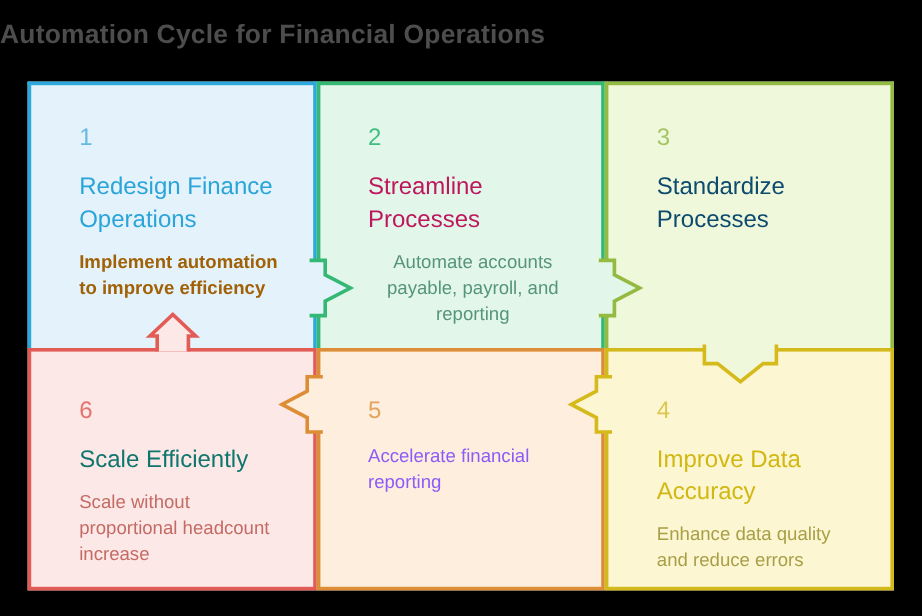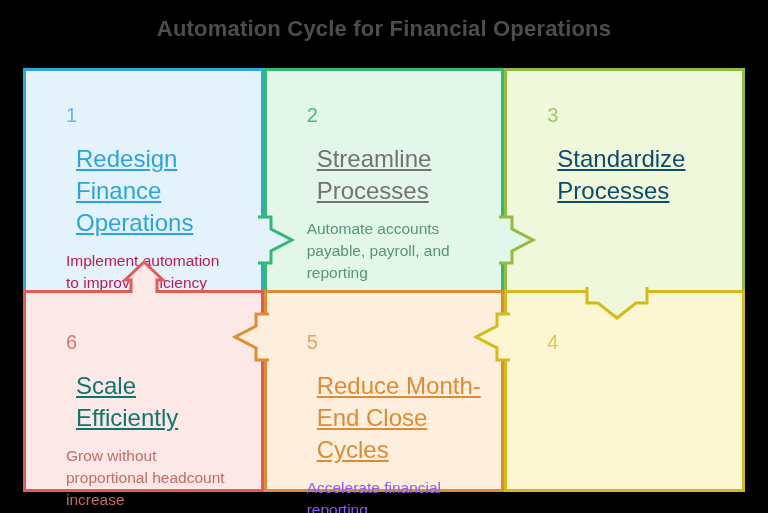--- a/index.html
+++ b/index.html
@@ -7,21 +7,21 @@
     width: 768px; height: 513px;
     background: #000000;
     font-family: "Liberation Sans", sans-serif;
     position: relative;
     overflow: hidden;
   }
   .main-title {
     position: absolute;
     top: 16px; left: 0;
     width: 768px;
-    text-align: center;
+    text-align: left;
     font-size: 22px;
     font-weight: bold;
     color: #4d4d4d;
     letter-spacing: 0.2px;
   }
   .grid {
     position: absolute;
     left: 23px; top: 68px;
     width: 722px; height: 424px;
     display: grid;
@@ -33,25 +33,24 @@
     border: 3px solid;
     padding: 33px 20px 0 40px;
   }
   .panel.row-top { border-bottom: none; }
   .panel.row-bottom { padding-top: 38px; }
   .panel .num {
     font-size: 20px;
     margin: 0 0 16px 0;
   }
   .panel .ptitle {
-    font-size: 24px;
+    font-size: 20px;
     line-height: 1.34;
-    margin: 0 0 11px 10px;
+    margin: 0 0 11px 0;
     white-space: pre-line;
-    text-decoration: underline;
   }
   .panel .pdesc {
     font-size: 15.5px;
     line-height: 1.42;
     white-space: pre-line;
   }
   svg.arrows {
     position: absolute;
     left: 0; top: 0;
     pointer-events: none;
@@ -61,57 +60,59 @@
 <body>
 
 <div class="main-title">Automation Cycle for Financial Operations</div>
 
 <div class="grid">
 
   <div class="panel row-top" style="background: rgb(227, 242, 251); border-color: rgb(44, 168, 221);">
     <div class="num" style="color: rgb(102, 185, 226);">1</div>
     <div class="ptitle" style="color: rgb(42, 164, 217);">Redesign Finance
 Operations</div>
-    <div class="pdesc" style="color: #be185d;">Implement automation
+    <div class="pdesc" style="color: #a16207; font-weight: bold;">Implement automation
 to improve efficiency</div>
   </div>
 
   <div class="panel row-top" style="background: rgb(226, 247, 234); border-color: rgb(52, 184, 115);">
     <div class="num" style="color: rgb(65, 189, 128);">2</div>
-    <div class="ptitle" style="color: #737373;">Streamline
+    <div class="ptitle" style="color: #be185d;">Streamline
 Processes</div>
-    <div class="pdesc" style="color: rgb(86, 149, 119);">Automate accounts
+    <div class="pdesc" style="color: rgb(86, 149, 119); text-align: center;">Automate accounts
 payable, payroll, and
 reporting</div>
   </div>
 
   <div class="panel row-top" style="background: rgb(240, 248, 219); border-color: rgb(147, 186, 65);">
     <div class="num" style="color: rgb(163, 197, 102);">3</div>
     <div class="ptitle" style="color: #0c4a6e;">Standardize
 Processes</div>
   </div>
 
   <div class="panel row-bottom" style="background: rgb(252, 232, 231); border-color: rgb(226, 92, 85);">
     <div class="num" style="color: rgb(229, 115, 109);">6</div>
     <div class="ptitle" style="color: #0f766e;">Scale Efficiently</div>
-    <div class="pdesc" style="color: rgb(196, 107, 101);">Grow without
+    <div class="pdesc" style="color: rgb(196, 107, 101);">Scale without
 proportional headcount
 increase</div>
   </div>
 
   <div class="panel row-bottom" style="background: rgb(253, 238, 222); border-color: rgb(221, 141, 53);">
     <div class="num" style="color: rgb(227, 164, 95);">5</div>
-    <div class="ptitle" style="color: rgb(221, 140, 51);">Reduce Month-
-End Close Cycles</div>
     <div class="pdesc" style="color: #8b5cf6;">Accelerate financial
 reporting</div>
   </div>
 
   <div class="panel row-bottom" style="background: rgb(252, 246, 210); border-color: rgb(211, 186, 26);">
     <div class="num" style="color: rgb(220, 200, 78);">4</div>
+    <div class="ptitle" style="color: rgb(210, 184, 19);">Improve Data
+Accuracy</div>
+    <div class="pdesc" style="color: rgb(168, 159, 71);">Enhance data quality
+and reduce errors</div>
   </div>
 
 </div>
 
 <svg class="arrows" width="768" height="513" viewBox="0 0 768 513">
 
   <path stroke-width="3" stroke-linejoin="miter" d="M 258 217 H 271 V 229 L 292 240 L 271 251 V 263 H 258" stroke="#34b873" fill="#e3f2fb"></path>
 
   <path stroke-width="3" stroke-linejoin="miter" d="M 499 217 H 512 V 229 L 533 240 L 512 251 V 263 H 499" stroke="#93ba41" fill="#e2f7ea"></path>
 

